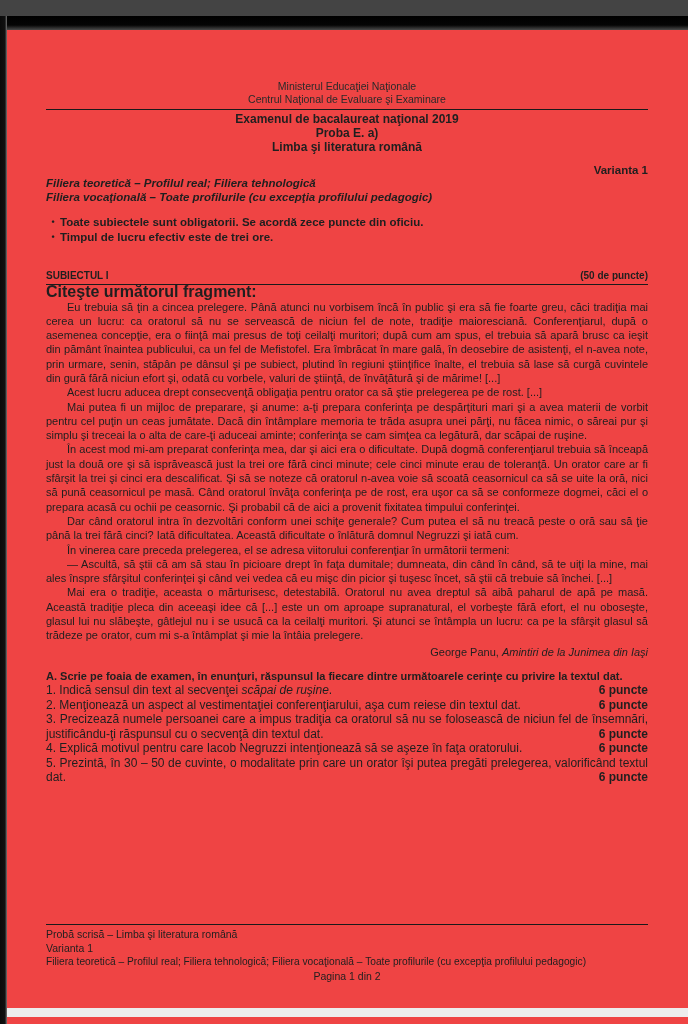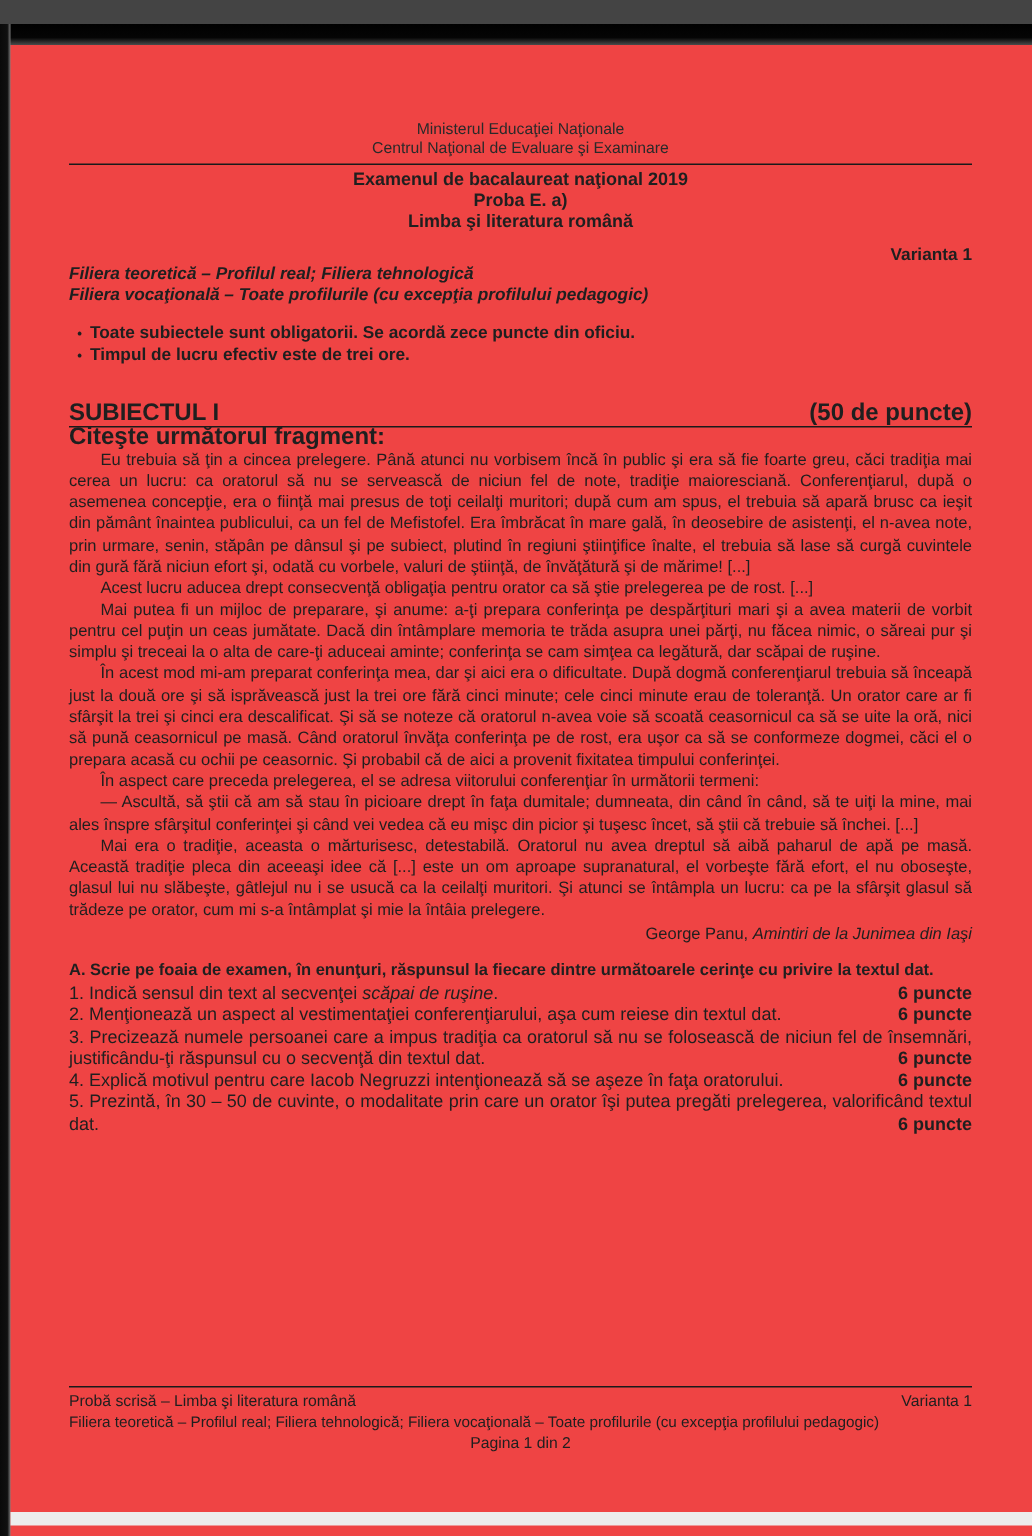--- a/index.html
+++ b/index.html
@@ -40,38 +40,38 @@
   .org-line { font-size: 10.5px; line-height: 13px; color: #2a2a2a; }
   .rule { border: none; border-top: 1.6px solid #1a1a1a; margin: 3px 0 2px 0; }
   .title-line { font-size: 12px; font-weight: bold; line-height: 14px; }
   .variant-top { text-align: right; font-weight: bold; font-size: 11.5px; margin-top: 9px; line-height: 14px; }
   .filiera { font-weight: bold; font-style: italic; font-size: 11.5px; line-height: 13.5px; }
   .bullets { margin-top: 11px; }
   .bullet-line { font-weight: bold; font-size: 11.5px; line-height: 14.5px; display: flex; }
   .bullet-dot { width: 14px; text-align: center; flex: 0 0 14px; font-size: 9px; line-height: 15px; }
   .subject-head {
     display: flex; justify-content: space-between;
-    font-weight: bold; font-size: 16px; line-height: 14px;
+    font-weight: bold; font-size: 10px; line-height: 14px;
     margin-top: 24px; border-bottom: 1.6px solid #1a1a1a; padding-bottom: 1px;
   }
   .read-instr { font-weight: bold; font-size: 16px; line-height: 14.5px; }
   .frag p {
     margin: 0; font-size: 11px; line-height: 14.3px;
     text-align: justify; text-indent: 21px;
   }
   .attribution { text-align: right; font-size: 11px; line-height: 15px; margin-top: 2px; }
   .section-a { margin-top: 9px; }
   .a-intro { font-weight: bold; font-size: 11px; line-height: 14.5px; text-align: justify; margin: 0; }
   .question { position: relative; font-size: 12px; line-height: 14.5px; text-align: justify; }
   .q-points { position: absolute; right: 0; bottom: 0; font-weight: bold; white-space: nowrap; }
   .footer {
     position: absolute; left: 46px; right: 40px; top: 908px;
     border-top: 1.6px solid #1a1a1a; padding-top: 3px;
   }
-  .footer-row { display: flex; justify-content: space-between; font-size: 10.5px; line-height: 13.5px; }
+  .footer-row { display: flex; justify-content: space-between; font-size: 10.5px; line-height: 13.5px; flex-direction: column; }
   .footer-filiera { font-size: 10.2px; line-height: 13.5px; }
   .footer-page { text-align: center; font-size: 10.5px; line-height: 14px; }
 </style>
 </head>
 <body>
 
 <div class="sheet">
   <div class="scan-top"></div>
   <div class="scan-left"></div>
   <div class="scan-smudge"></div>
@@ -108,21 +108,22 @@
       <span>(50 de puncte)</span>
     </div>
 
     <div class="read-instr">Citeşte următorul fragment:</div>
 
     <div class="frag">
       <p>Eu trebuia să ţin a cincea prelegere. Până atunci nu vorbisem încă în public şi era să fie foarte greu, căci tradiţia mai cerea un lucru: ca oratorul să nu se servească de niciun fel de note, tradiţie maioresciană. Conferenţiarul, după o asemenea concepţie, era o fiinţă mai presus de toţi ceilalţi muritori; după cum am spus, el trebuia să apară brusc ca ieşit din pământ înaintea publicului, ca un fel de Mefistofel. Era îmbrăcat în mare gală, în deosebire de asistenţi, el n-avea note, prin urmare, senin, stăpân pe dânsul şi pe subiect, plutind în regiuni ştiinţifice înalte, el trebuia să lase să curgă cuvintele din gură fără niciun efort şi, odată cu vorbele, valuri de ştiinţă, de învăţătură şi de mărime! [...]</p>
       <p>Acest lucru aducea drept consecvenţă obligaţia pentru orator ca să ştie prelegerea pe de rost. [...]</p>
       <p>Mai putea fi un mijloc de preparare, şi anume: a-ţi prepara conferinţa pe despărţituri mari şi a avea materii de vorbit pentru cel puţin un ceas jumătate. Dacă din întâmplare memoria te trăda asupra unei părţi, nu făcea nimic, o săreai pur şi simplu şi treceai la o alta de care-ţi aduceai aminte; conferinţa se cam simţea ca legătură, dar scăpai de ruşine.</p>
       <p>În acest mod mi-am preparat conferinţa mea, dar şi aici era o dificultate. După dogmă conferenţiarul trebuia să înceapă just la două ore şi să isprăvească just la trei ore fără cinci minute; cele cinci minute erau de toleranţă. Un orator care ar fi sfârşit la trei şi cinci era descalificat. Şi să se noteze că oratorul n-avea voie să scoată ceasornicul ca să se uite la oră, nici să pună ceasornicul pe masă. Când oratorul învăţa conferinţa pe de rost, era uşor ca să se conformeze dogmei, căci el o prepara acasă cu ochii pe ceasornic. Şi probabil că de aici a provenit fixitatea timpului conferinţei.</p>
-      <p>În aspect care preceda prelegerea, el se adresa viitorului conferenţiar în următorii termeni:</p>
+      <p>Dar când oratorul intra în dezvoltări conform unei schiţe generale? Cum putea el să nu treacă peste o oră sau să ţie până la trei fără cinci? Iată dificultatea. Această dificultate o înlătură domnul Negruzzi şi iată cum.</p>
+      <p>În vinerea care preceda prelegerea, el se adresa viitorului conferenţiar în următorii termeni:</p>
       <p>— Ascultă, să ştii că am să stau în picioare drept în faţa dumitale; dumneata, din când în când, să te uiţi la mine, mai ales înspre sfârşitul conferinţei şi când vei vedea că eu mişc din picior şi tuşesc încet, să ştii că trebuie să închei. [...]</p>
       <p>Mai era o tradiţie, aceasta o mărturisesc, detestabilă. Oratorul nu avea dreptul să aibă paharul de apă pe masă. Această tradiţie pleca din aceeaşi idee că [...] este un om aproape supranatural, el vorbeşte fără efort, el nu oboseşte, glasul lui nu slăbeşte, gâtlejul nu i se usucă ca la ceilalţi muritori. Şi atunci se întâmpla un lucru: ca pe la sfârşit glasul să trădeze pe orator, cum mi s-a întâmplat şi mie la întâia prelegere.</p>
     </div>
 
     <div class="attribution">
       <span>George Panu, </span><i>Amintiri de la Junimea din Iaşi</i>
     </div>
 
     <div class="section-a">
       <p class="a-intro">A. Scrie pe foaia de examen, în enunţuri, răspunsul la fiecare dintre următoarele cerinţe cu privire la textul dat.</p>

